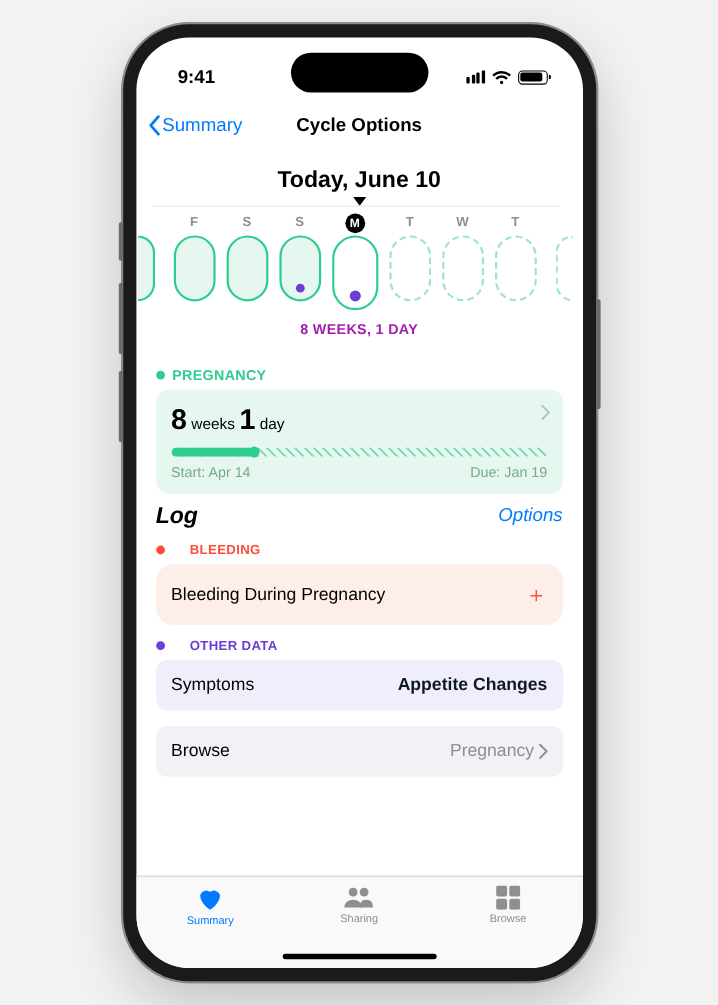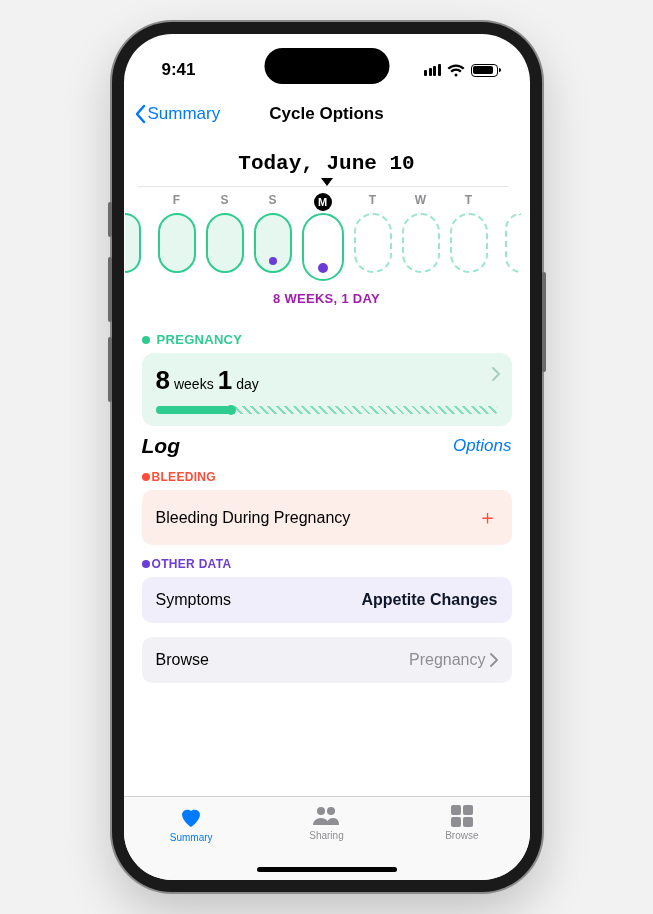--- a/index.html
+++ b/index.html
@@ -38,21 +38,21 @@
   .battery { width: 27px; height: 13px; border: 1.5px solid #000; border-radius: 4px; position: relative; }
   .battery::after { content:''; position:absolute; right:-4px; top:3.5px; width:2px; height:4px; background:#000; border-radius:0 2px 2px 0;}
   .battery::before { content:''; position:absolute; left:1.5px; top:1.5px; bottom:1.5px; width:20px; background:#000; border-radius:2px;}
 
   .nav-bar { height: 44px; display: flex; align-items: center; position: relative; padding: 0 10px; }
   .nav-back { display: flex; align-items: center; color: #007aff; font-size: 17px; gap: 2px; cursor: pointer; }
   .nav-back svg { display: block; }
   .nav-title { position: absolute; left: 50%; transform: translateX(-50%); font-weight: 600; font-size: 17px; }
 
   .content { flex: 1; padding: 4px 18px 0 18px; overflow: hidden; }
-  .date-header { text-align: center; font-weight: 700; font-size: 21px; margin-top: 12px; font-family: Liberation Mono, monospace; }
+  .date-header { text-align: center; font-weight: 700; font-size: 21px; margin-top: 12px; }
   .marker-down { display:flex; justify-content:center; margin-top:3px; }
   .marker-down svg { display:block; }
 
   .week-row { border-top: 1px solid #e5e5e5; margin-top: 0px; padding-top: 6px; display: flex; justify-content: center; gap: 10px; position: relative; left: -4px; }
   .day-col { width: 42px; display: flex; flex-direction: column; align-items: center; gap: 6px; }
   .day-label { font-size: 12px; font-weight: 600; color: #8e8e93; }
   .day-label.current { background:#000; color:#fff; width:18px; height:18px; border-radius:50%; display:flex; align-items:center; justify-content:center; font-size:11px;}
   .day-pill { width: 38px; height: 60px; border-radius: 20px; position: relative; }
   .pill-solid-fill { background: #e6f7f0; border: 2px solid #2ecc8f; }
   .pill-solid-empty { border: 2px solid #2ecc8f; }
@@ -78,27 +78,27 @@
   .preg-bar-bg { position:absolute; inset:0; border-radius:4px; overflow:hidden;
     background: repeating-linear-gradient(45deg,#2ecc8f 0 2px, transparent 2px 6px); opacity:0.55; }
   .preg-bar-fill { position:absolute; left:0; top:0; bottom:0; width:22%; background:#2ecc8f; border-radius:4px; }
   .preg-bar-knob { position:absolute; left:22%; top:50%; transform:translate(-50%,-50%); width:10px; height:10px; background:#2ecc8f; border-radius:50%; }
   .preg-dates { display:flex; justify-content:space-between; font-size:13px; color:#7a8; margin-top:7px; }
 
   .log-head { display:flex; justify-content:space-between; align-items:center; margin-top:8px;font-style:italic; }
   .log-head h2 { font-size:21px; font-weight:700; }
   .log-head .opt { color:#007aff; font-size:17px; cursor:pointer; }
 
-  .cat-label { display:flex; align-items:center; gap:2px; font-size:12px; font-weight:600; letter-spacing:0.3px; margin-top:12px;}
+  .cat-label { display:flex; align-items:center; gap:23px; font-size:12px; font-weight:600; letter-spacing:0.3px; margin-top:12px;}
   .cat-label .dot { width:8px; height:8px; border-radius:50%; }
   .cat-bleeding { color:#ff4d3a; } .cat-bleeding .dot{background:#ff4d3a;}
   .cat-other { color:#6b3dd6; } .cat-other .dot{background:#6b3dd6;}
 
   .log-card { border-radius:10px; padding:14px 14px; margin-top:6px; display:flex; justify-content:space-between; align-items:center; font-size:16px; cursor:pointer;}
-  .card-bleeding { background:#fdeeea; }
+  .card-bleeding { background:#fdeeea;border-radius:15px; }
   .card-bleeding .plus { color:#ff4d3a; font-size:20px; font-weight:300; }
   .card-other { background:#f1eefb; }
   .card-other .val { color:#0f172a; font-weight:600; }
   .card-plain { background:#f2f2f6; }
   .card-plain .val { color:#8e8e93; display:flex; align-items:center; gap:4px;}
 
   .tab-bar { height: 84px; border-top: 0.5px solid #d0d0d0; background: #f9f9f9; display:flex; justify-content:space-around; padding-top:8px; }
   .tab-item { display:flex; flex-direction:column; align-items:center; gap:3px; font-size:10px; color:#8e8e93; width:33%; cursor:pointer;}
   .tab-item.active { color:#007aff; }
   .tab-item svg { display:block; }
@@ -212,20 +212,24 @@
           <span class="n">8</span>
           <span class="u">weeks</span>
           <span class="n">1</span>
           <span class="u">day</span>
         </div>
         <div class="preg-bar-wrap">
           <div class="preg-bar-bg"></div>
           <div class="preg-bar-fill"></div>
           <div class="preg-bar-knob"></div>
         </div>
+        <div class="preg-dates">
+          <span>Start: Apr 14</span>
+          <span>Due: Jan 19</span>
+        </div>
       </div>
 
       <div class="log-head">
         <h2>Log</h2>
         <span class="opt">Options</span>
       </div>
 
       <div class="cat-label cat-bleeding">
         <span class="dot"></span>
         <span>BLEEDING</span>

